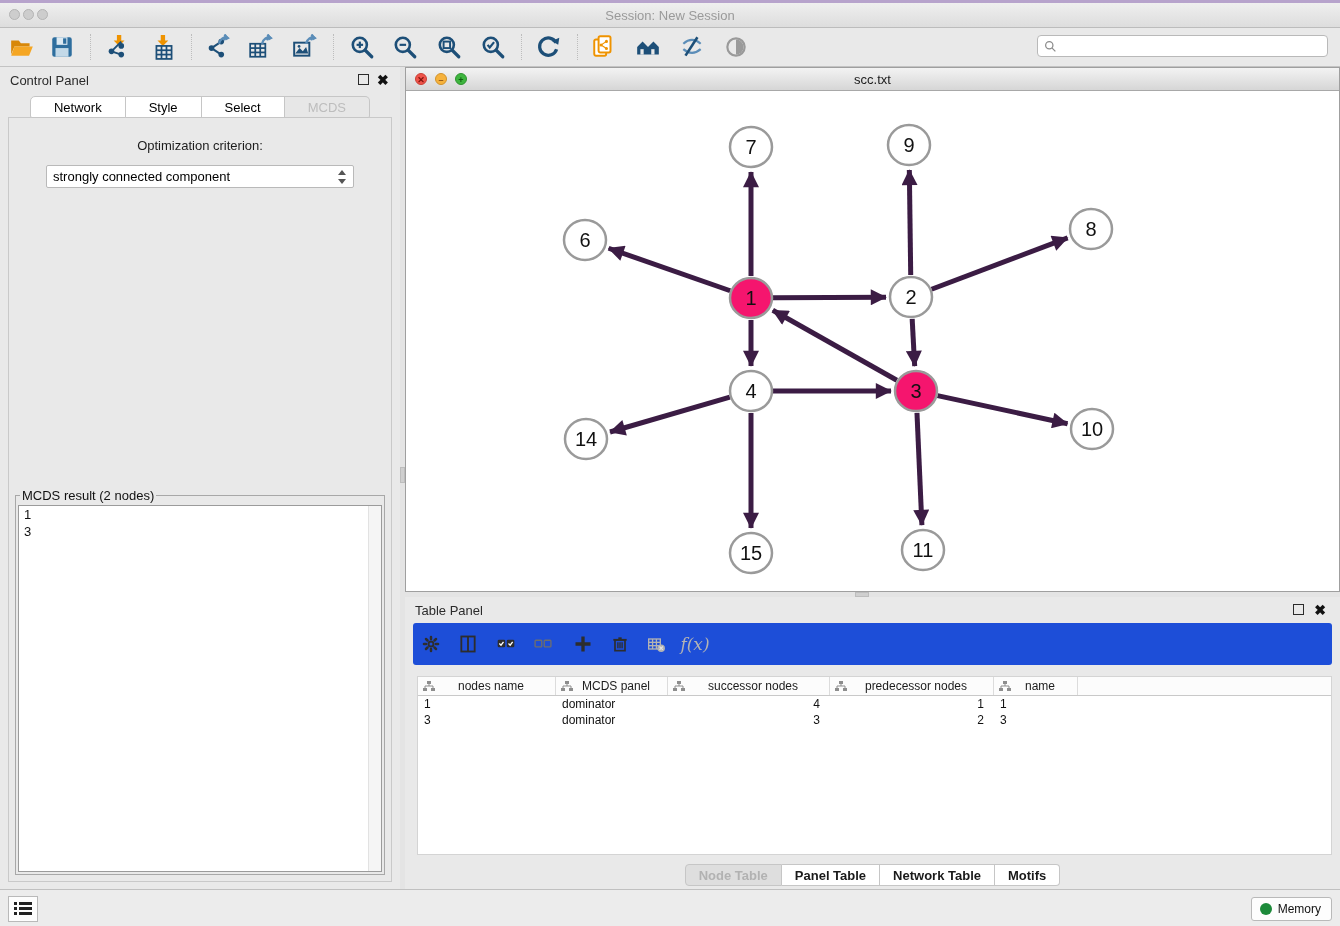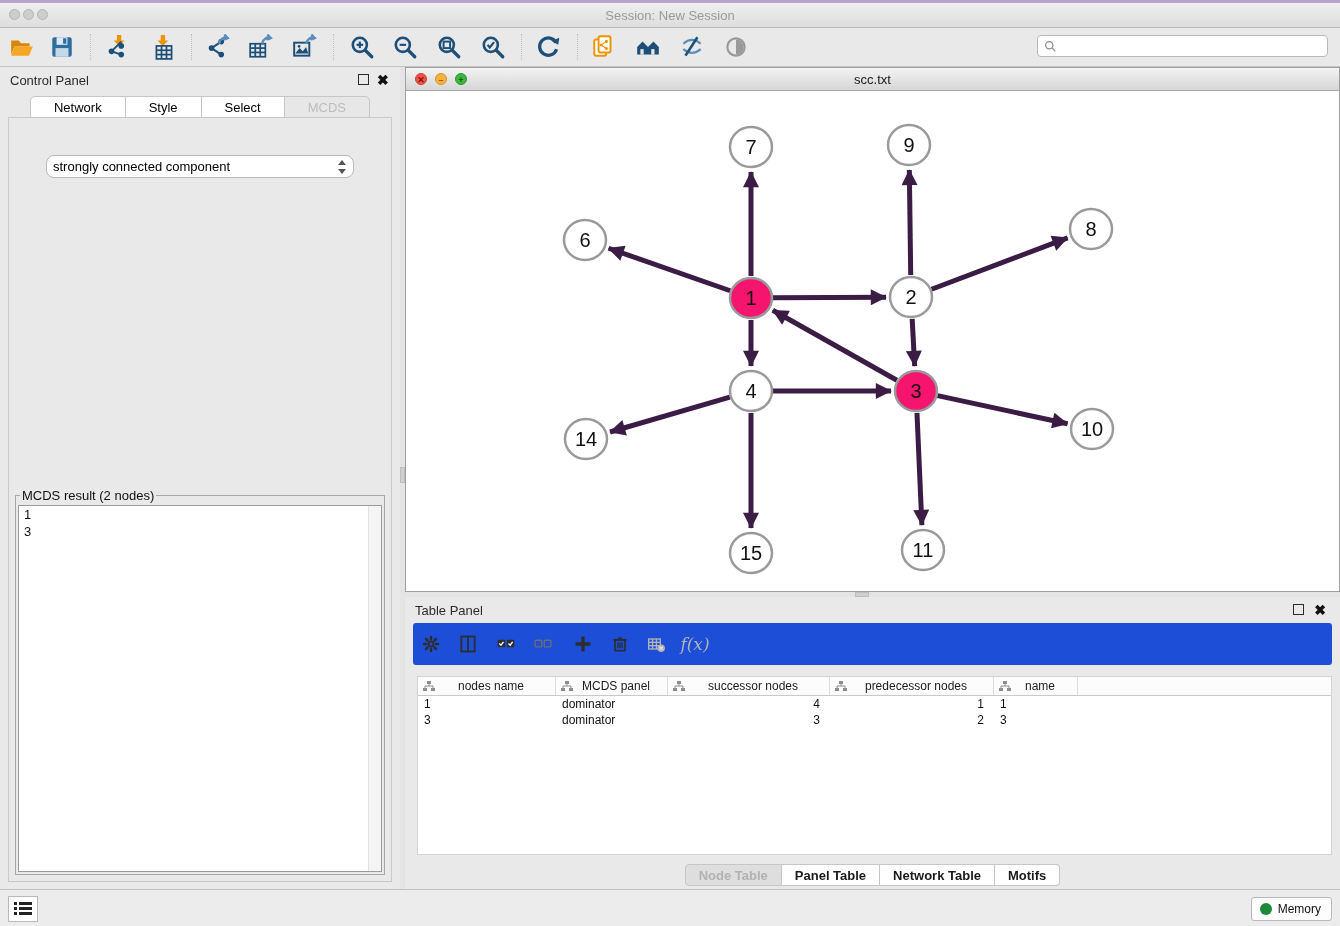--- a/index.html
+++ b/index.html
@@ -36,22 +36,22 @@
   .panel-close { position:absolute; font-size:14px; font-weight:bold; color:#111; line-height:12px; background:none; border:none; }
   .cp-tabs { position:absolute; left:0; top:29px; width:100%; display:flex; justify-content:center; z-index:2; }
   .tab { height:22px; padding:0 23px; font-size:13px; line-height:21px; background:#ffffff;
     border:1px solid #c6c6c6; border-left:none; color:#000; cursor:default; }
   .tab:first-child { border-left:1px solid #c6c6c6; border-top-left-radius:5px; border-bottom-left-radius:2px; }
   .tab:last-child { border-top-right-radius:5px; border-bottom-right-radius:2px; }
   .tab.active { background:#e7e7e7; color:#bdbdbd; }
   .cp-box { position:absolute; left:8px; right:8px; top:50px; bottom:7px;
     border:1px solid #c9c9c9; background:#e9e9e9; }
   .opt-label { position:absolute; top:20px; width:100%; text-align:center; font-size:13px; color:#1c1c1c; }
-  .criterion-select { position:absolute; left:37px; right:37px; top:37px; height:23px; background:#ffffff;
-    border:1px solid #b9b9b9; border-radius:8px; display:flex; align-items:center; padding:0 6px; font-size:13px; }
+  .criterion-select { position:absolute; left:37px; right:37px; top:47px; height:23px; background:#ffffff;
+    border:1px solid #b9b9b9; border-radius:2px; display:flex; align-items:center; padding:0 6px; font-size:13px; }
   .criterion-select .sel-text { flex:1; }
   .btn-row { position:absolute; top:73px; width:100%; display:flex; justify-content:center; gap:15px; }
   .push-btn { height:23px; padding:0 14px; background:#ffffff; border:1px solid #b9b9b9; border-radius:6px;
     font-size:13px; font-family:"Liberation Sans",sans-serif; color:#111; }
   .result-fieldset { position:absolute; left:6px; right:6px; top:370px; bottom:6px;
     border:1px solid #a8a8a8; }
   .result-fieldset legend { font-size:13px; color:#111; margin-left:4px; padding:0 2px; }
   .result-list { position:absolute; left:2px; right:2px; top:2px; bottom:2px; background:#ffffff;
     border:1px solid #9b9b9b; overflow:hidden; }
   .result-item { font-size:13px; color:#111; padding:1px 0 1px 5px; }
@@ -279,20 +279,21 @@
   <div class="panel-header">Control Panel</div>
   <button class="panel-float" style="left:358px; top:7px;"></button>
   <button class="panel-close" style="left:377px; top:7px;">✖</button>
   <div class="cp-tabs" id="cp-tabs">
       <span class="tab">Network</span>
       <span class="tab">Style</span>
       <span class="tab">Select</span>
       <span class="tab active">MCDS</span>
     </div>
   <div class="cp-box">
+    <div class="opt-label">Optimization criterion:</div>
     <div class="criterion-select">
       <span class="sel-text">strongly connected component</span>
       <svg viewBox="0 0 10 16" width="10" height="16">
         <path d="M5 1 L9 6 H1 Z" fill="#555"></path>
           <path d="M5 15 L1 10 H9 Z" fill="#555"></path>
       </svg>
     </div>
     <fieldset class="result-fieldset">
       <legend>MCDS result (2 nodes)</legend>
       <div class="result-list" id="mcds-list">

